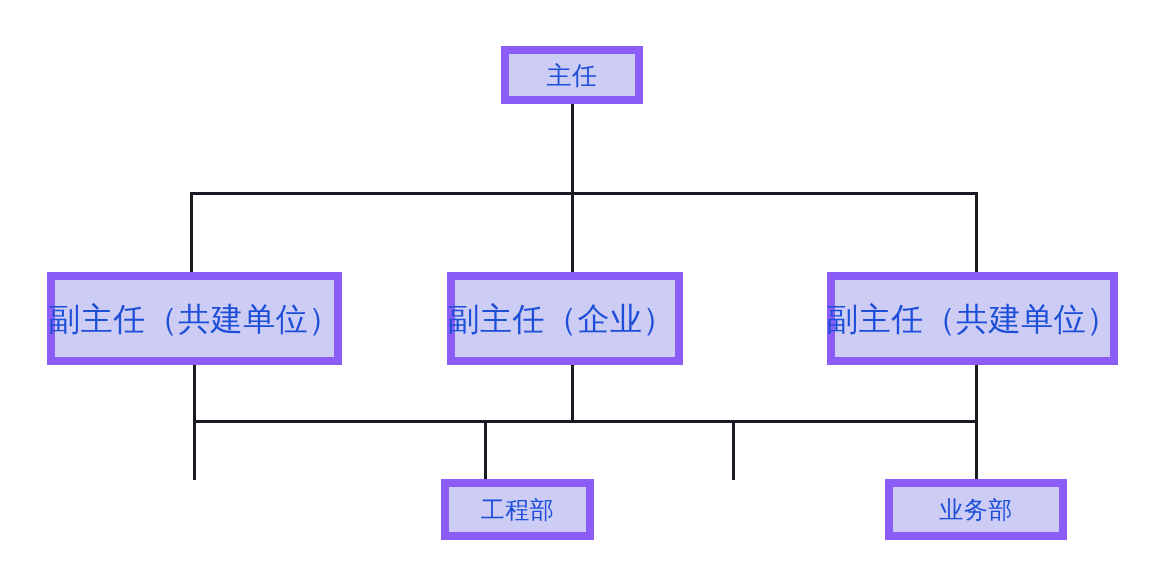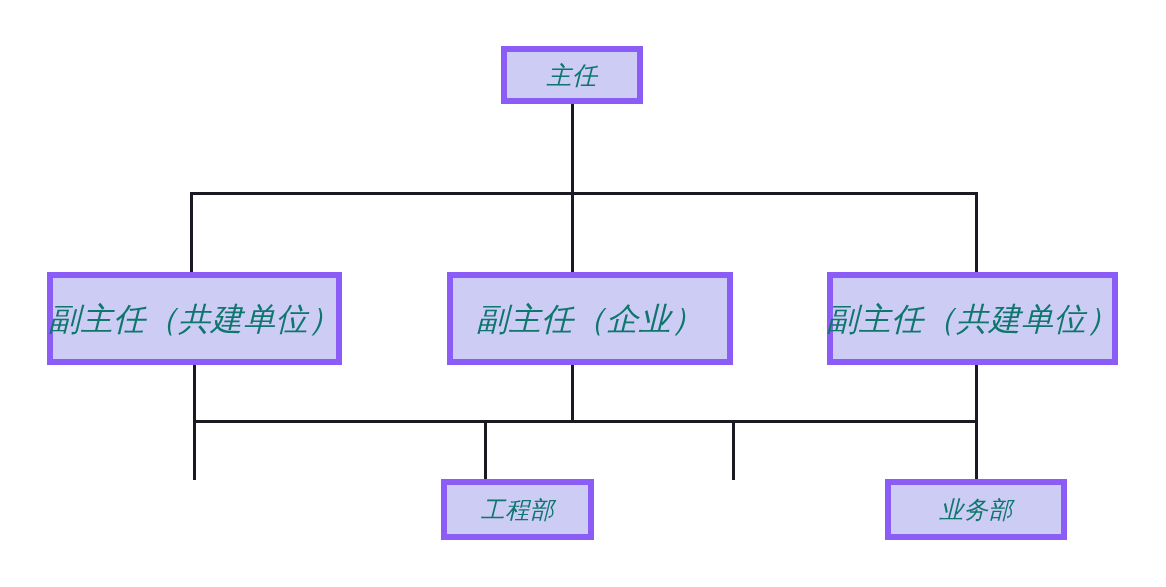--- a/index.html
+++ b/index.html
@@ -14,49 +14,48 @@
     position: relative;
     width: 1166px;
     height: 587px;
     background: #ffffff;
     overflow: hidden;
   }
   .node {
     position: absolute;
     box-sizing: border-box;
     background: #ccccf5;
-    border: 6px solid #8b5cf6;
+    border: 8px solid #8b5cf6;
     display: flex;
     align-items: center;
     justify-content: center;
-    color: #0f766e;
+    color: #1d4ed8;
     letter-spacing: 0.5px;
     white-space: nowrap;
-    font-style: italic;
   }
   .node .node-label {
     display: block;
     line-height: 1;
   }
   
   .level-1 {
     left: 501px;
     top: 46px;
     width: 142px;
     height: 58px;
     font-size: 25px;
   }
   
   .level-2 {
     top: 272px;
     height: 93px;
     font-size: 32px;
   }
   .n-deputy-a { left: 47px;  width: 295px; }
-  .n-deputy-b { left: 447px; width: 286px; }
+  .n-deputy-b { left: 447px; width: 236px; justify-content: flex-end; }
   .n-deputy-c { left: 827px; width: 291px; }
   
   .level-3 {
     top: 479px;
     height: 61px;
     font-size: 24px;
   }
   .n-dept-a { left: 117px; width: 155px; }
   .n-dept-b { left: 409px; width: 153px; margin-left: 32px; }
   .n-dept-c { left: 657px; width: 153px; }

